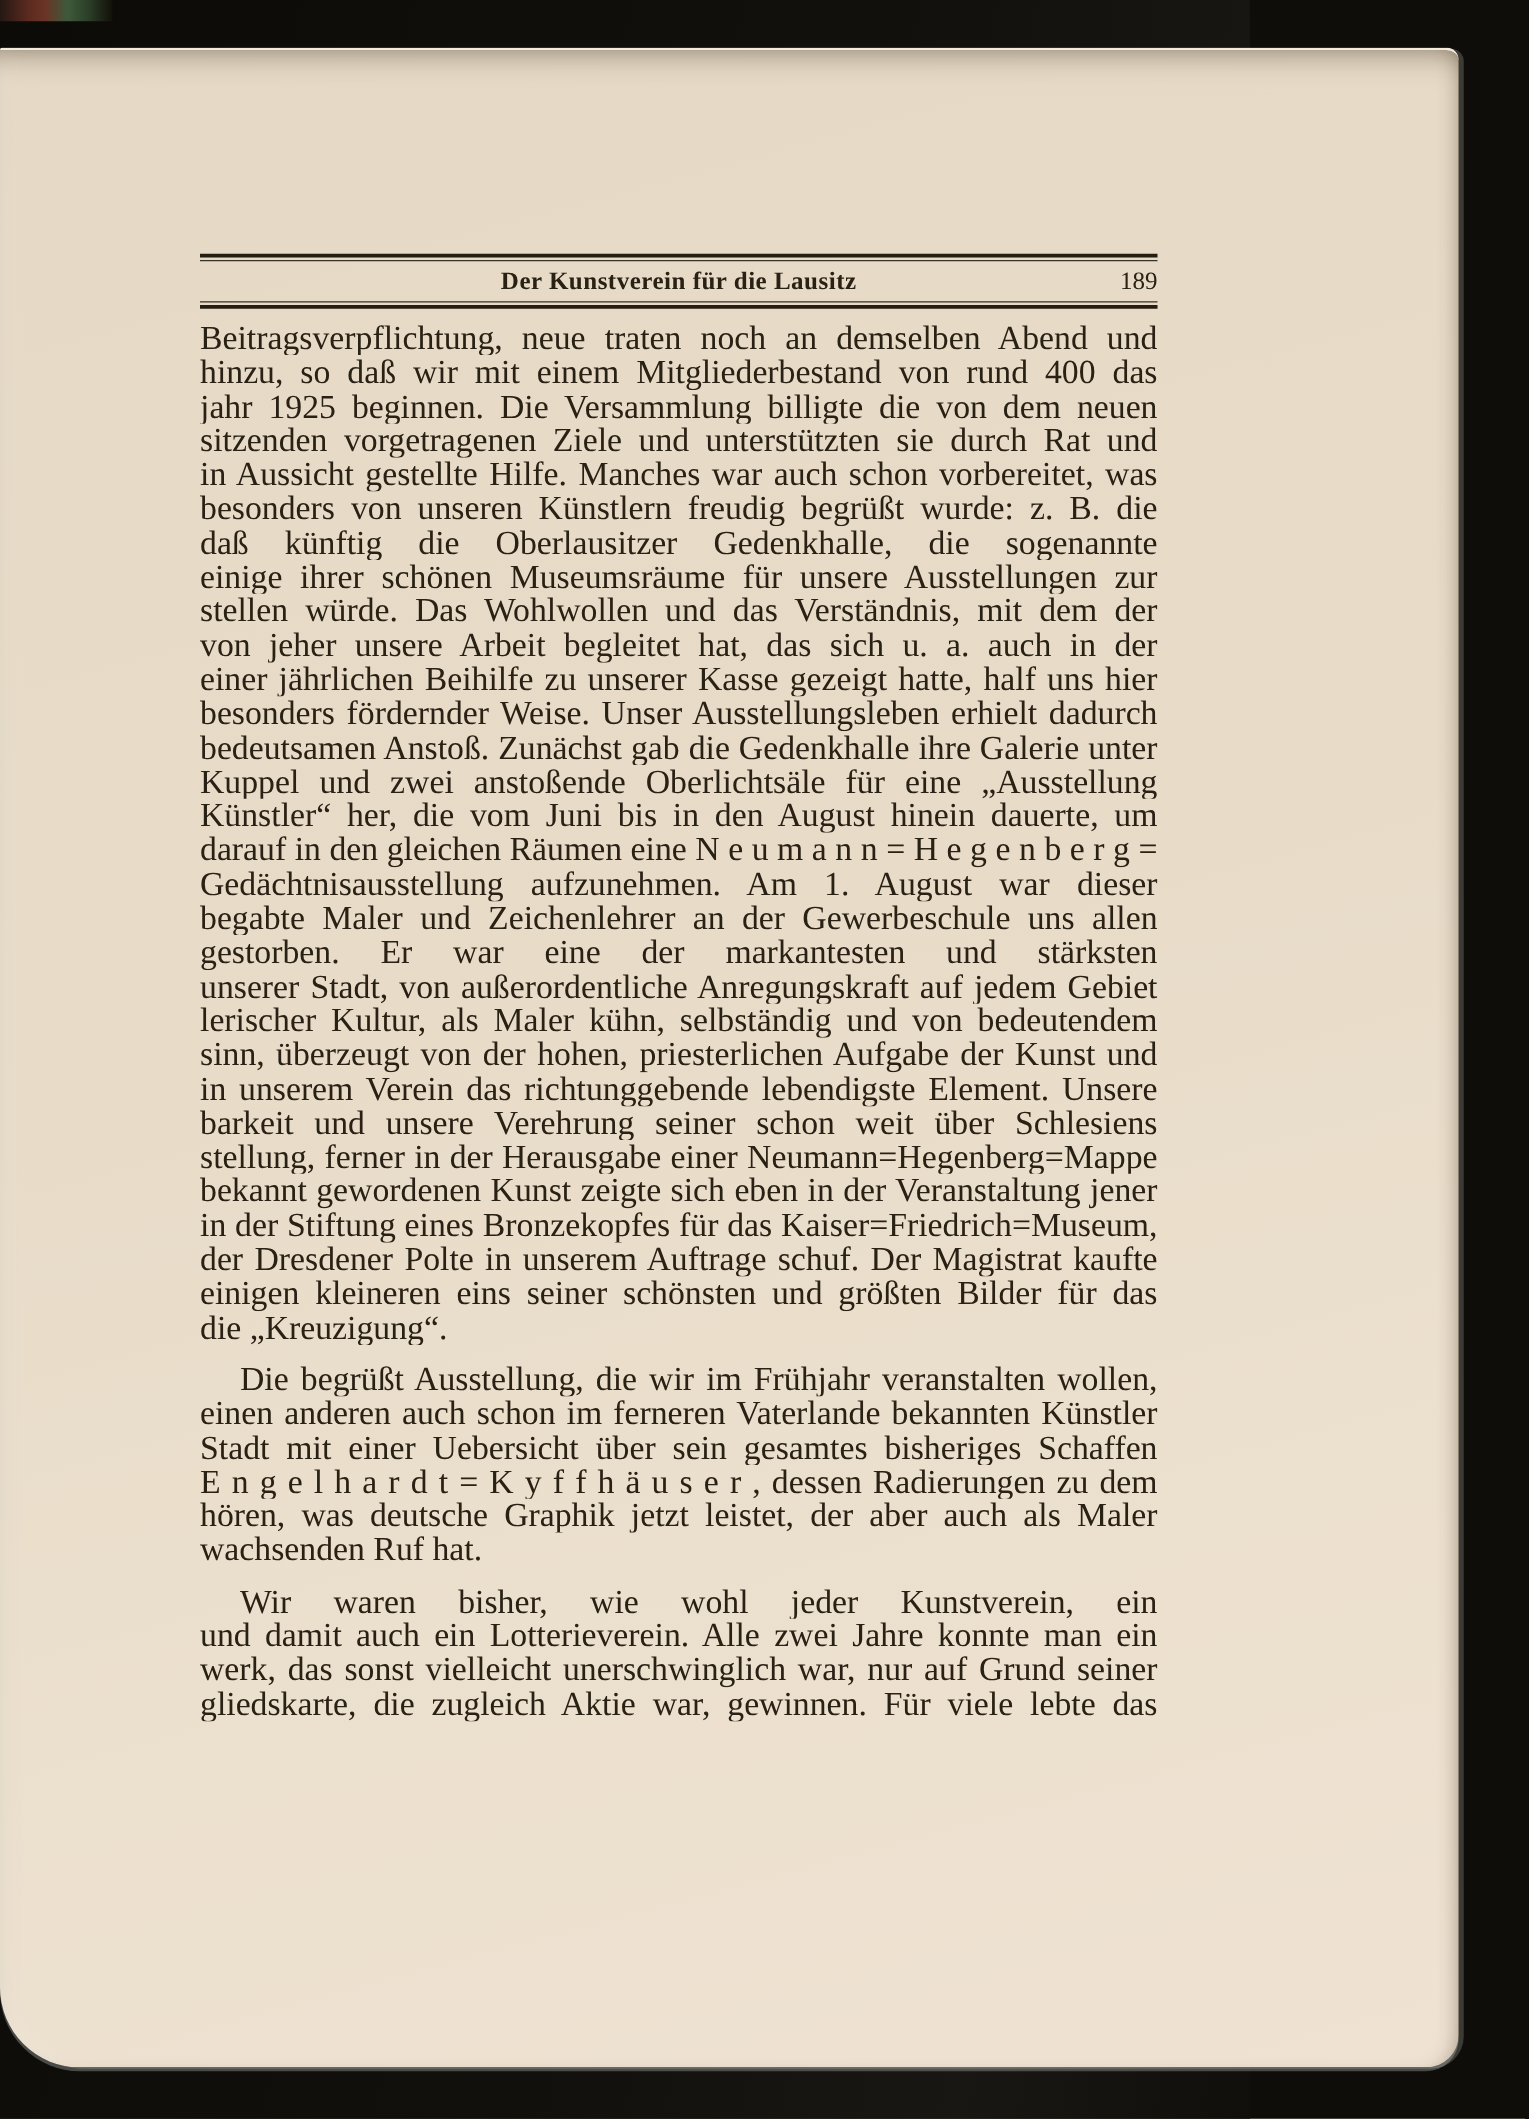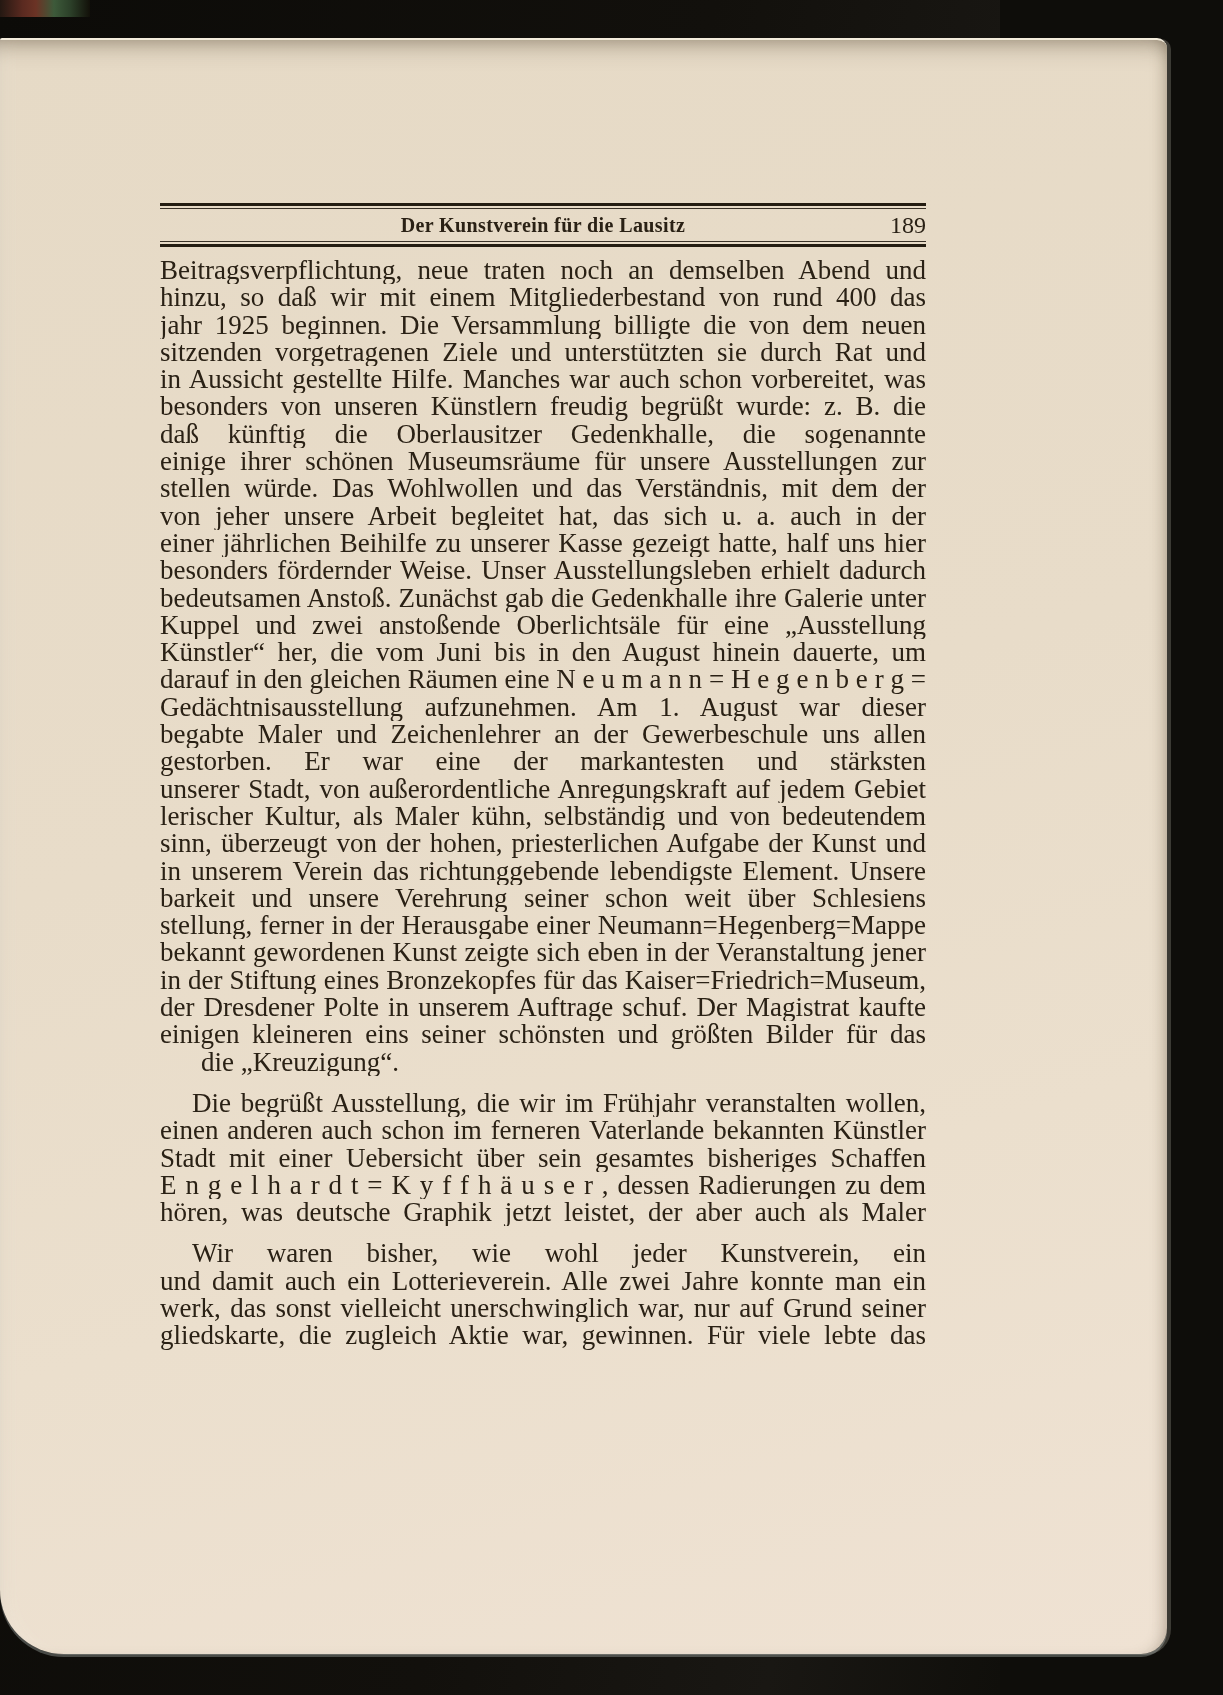--- a/index.html
+++ b/index.html
@@ -35,35 +35,35 @@
   .header{position:absolute;left:160px;top:163px;width:766px;}
   .rule{width:100%;}
   .rule-top{height:2px;border-top:3px solid #241d12;border-bottom:1px solid #3a3228;}
   .rule-bottom{height:2px;border-top:1px solid #3a3228;border-bottom:3px solid #241d12;}
   .header-row{position:relative;height:32px;}
   .running-title{
     display:block;text-align:center;line-height:32px;
     font-size:20px;font-weight:bold;letter-spacing:0.4px;
   }
   .page-number{
-    position:absolute;right:0;top:0;line-height:32px;font-size:24px;
+    position:absolute;right:0;top:0;line-height:32px;font-size:20px;
   }
   .bodytext{
     position:absolute;left:160px;top:217px;width:766px;
     font-size:27px;
   }
   .para{margin:0;}
   .para + .para{margin-top:14px;}
   .line{
     height:27.3px;line-height:27.3px;
     text-align:justify;text-align-last:justify;
     overflow:hidden;white-space:nowrap;
   }
   .line{white-space:normal;}
-  .line.lastline{text-align-last:left;margin-left:41px;}
+  .line.lastline{text-align-last:left;}
   .line.firstline{text-indent:32px;}
 </style>
 </head>
 <body>
 
 <div class="scan">
   <div class="binding"></div>
 
   <div class="page ink">
 
@@ -108,20 +108,21 @@
           <div class="line">der Dresdener Polte in unserem Auftrage schuf. Der Magistrat kaufte außer</div>
           <div class="line">einigen kleineren eins seiner schönsten und größten Bilder für das Museum:</div>
           <div class="line lastline">die „Kreuzigung“.</div>
         </div>
         <div class="para">
           <div class="line firstline">Die begrüßt Ausstellung, die wir im Frühjahr veranstalten wollen, wird</div>
           <div class="line">einen anderen auch schon im ferneren Vaterlande bekannten Künstler unserer</div>
           <div class="line">Stadt mit einer Uebersicht über sein gesamtes bisheriges Schaffen vorstellen:</div>
           <div class="line">E n g e l h a r d t = K y f f h ä u s e r ,  dessen Radierungen zu dem dauerte ge=</div>
           <div class="line">hören, was deutsche Graphik jetzt leistet, der aber auch als Maler einen</div>
+          <div class="line lastline">wachsenden Ruf hat.</div>
         </div>
         <div class="para">
           <div class="line firstline">Wir waren bisher, wie wohl jeder Kunstverein, ein Ausstellungsverein,</div>
           <div class="line">und damit auch ein Lotterieverein. Alle zwei Jahre konnte man ein Original=</div>
           <div class="line">werk, das sonst vielleicht unerschwinglich war, nur auf Grund seiner Mit=</div>
           <div class="line">gliedskarte, die zugleich Aktie war, gewinnen. Für viele lebte das Interesse</div>
         </div>
       </div>
 
   </div>

